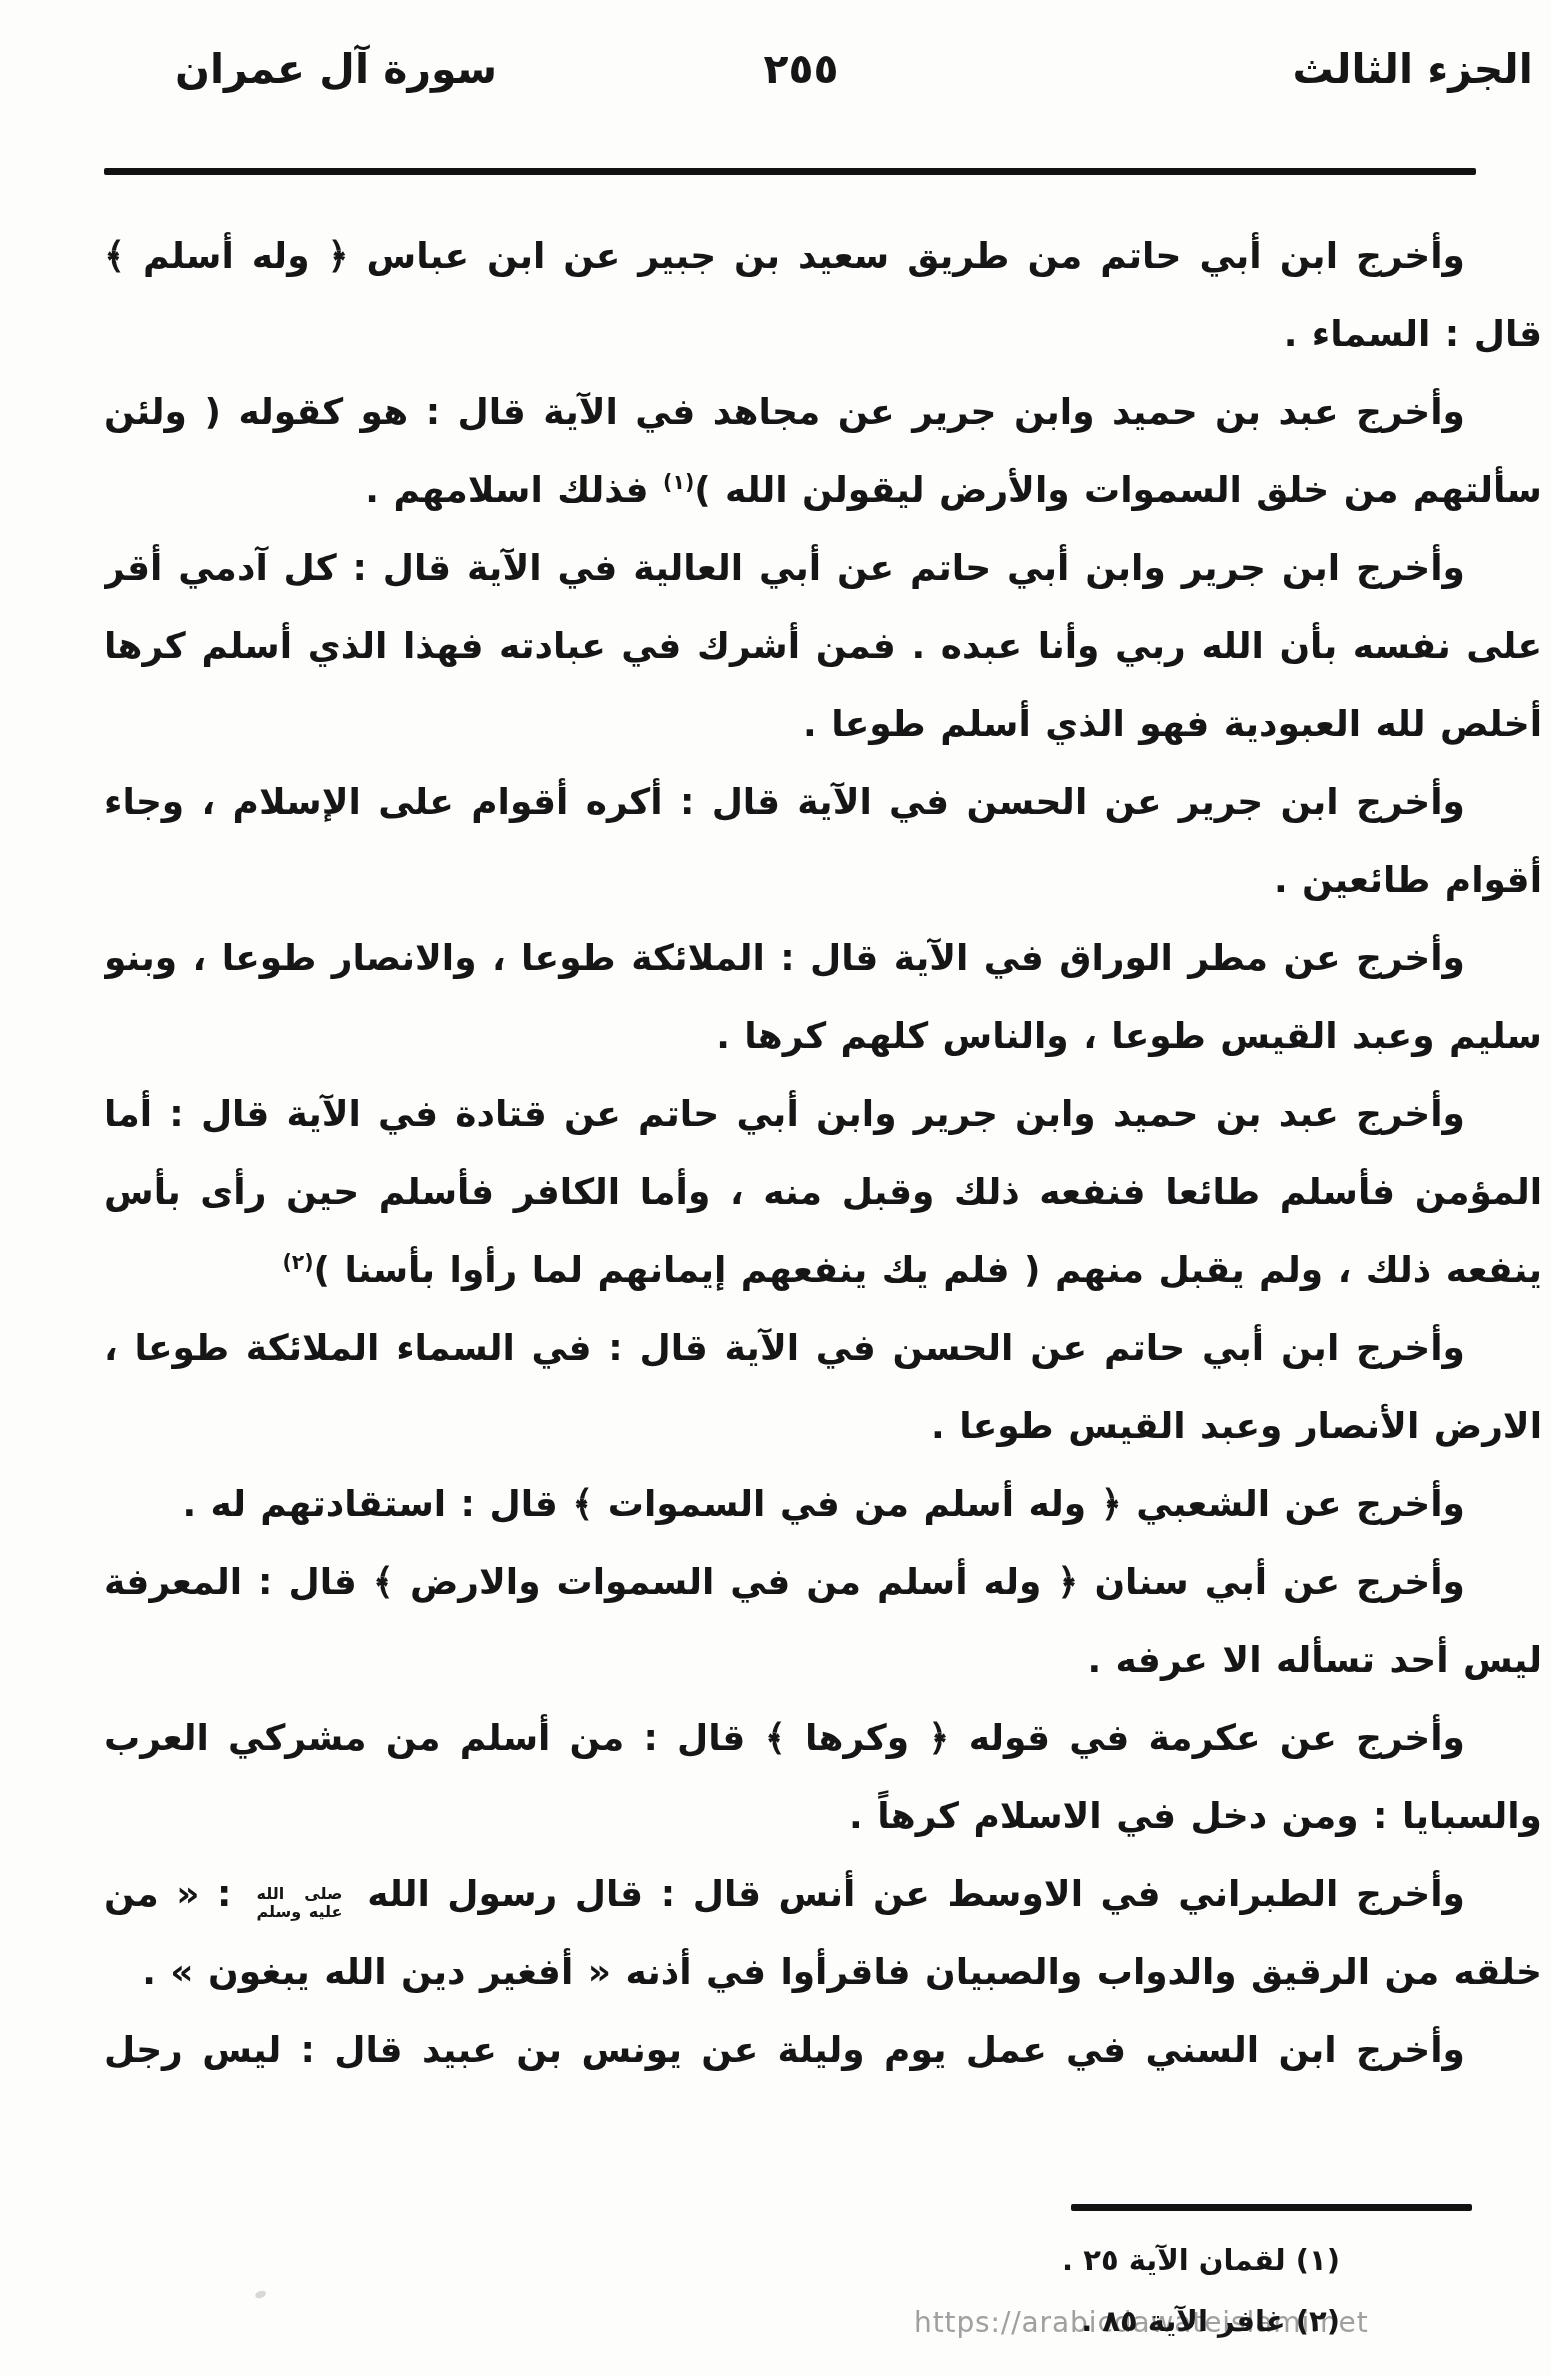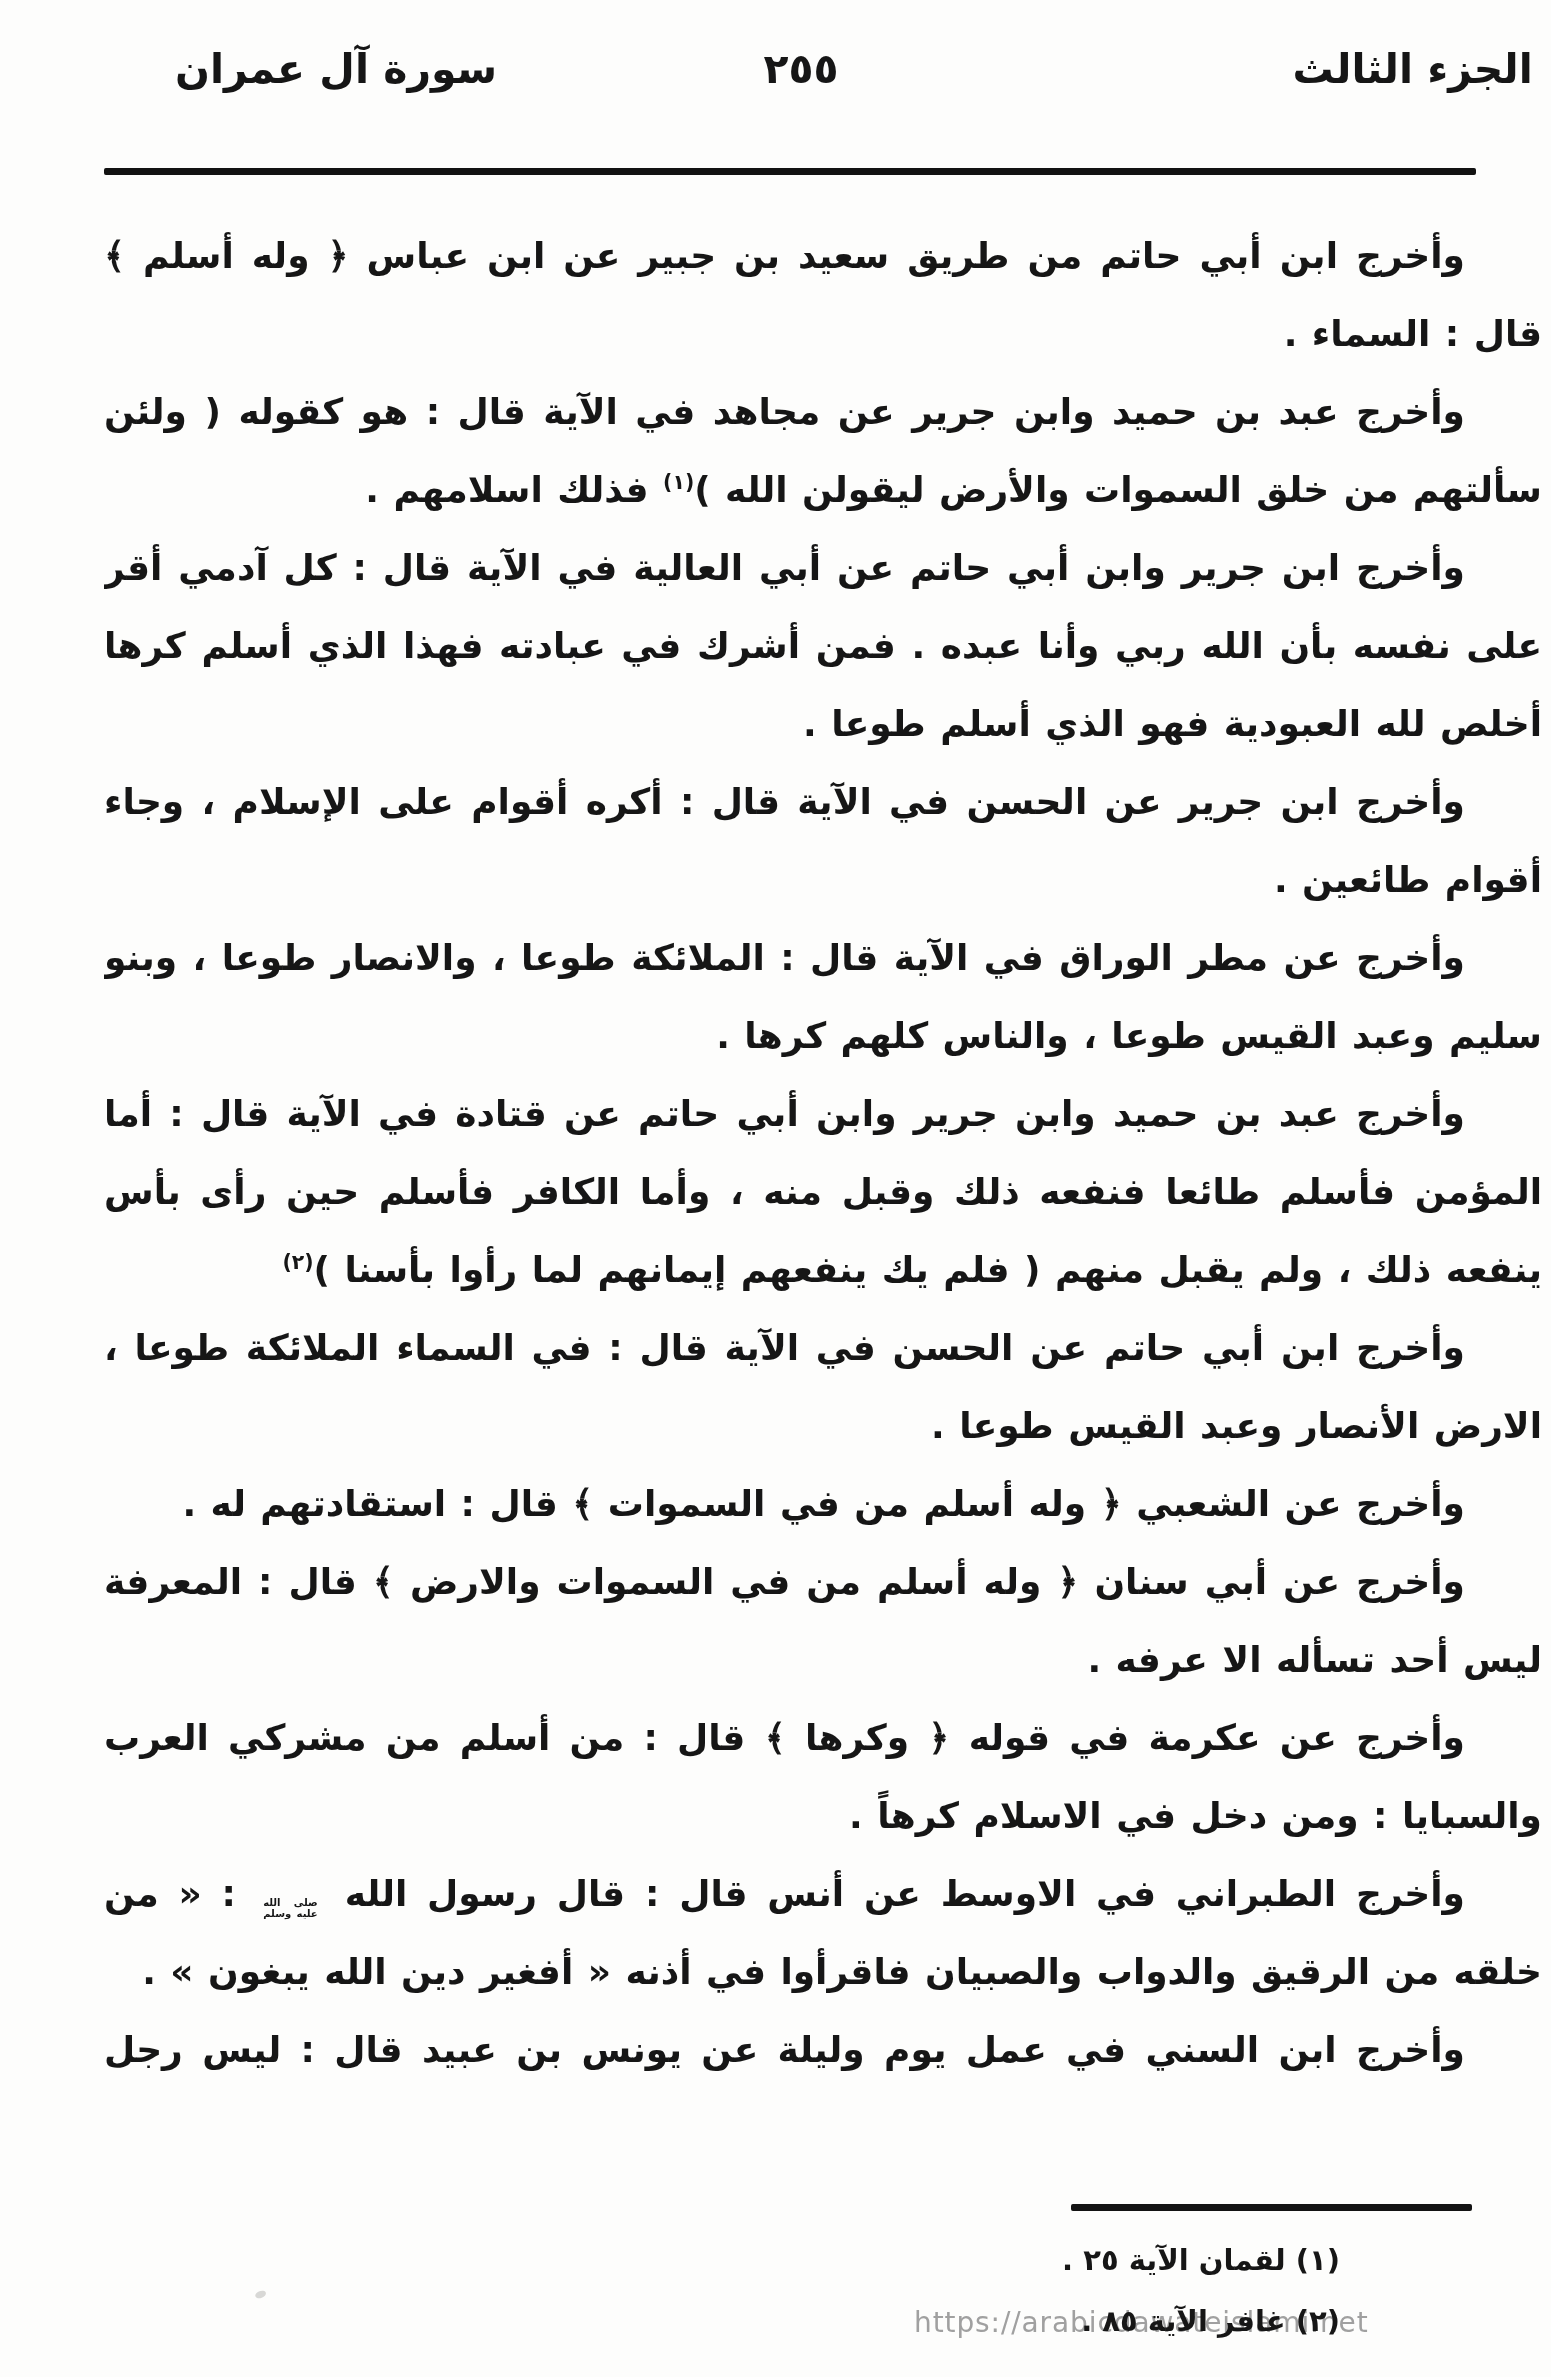--- a/index.html
+++ b/index.html
@@ -67,21 +67,21 @@
   }
   .line.indent { padding-right: 77px; }
   .sup {
     font-size: 20.4px;
     position: relative;
     top: -13px;
     font-weight: bold;
   }
   .saw {
     display: inline-block;
-    font-size: 10px;
+    font-size: 16px;
     line-height: 1.15;
     text-align: left;
     vertical-align: -11px;
     margin: 0 7.4px;
     font-weight: bold;
   }
   .saw span { display: block; }
 
   
   .footnote-rule {

